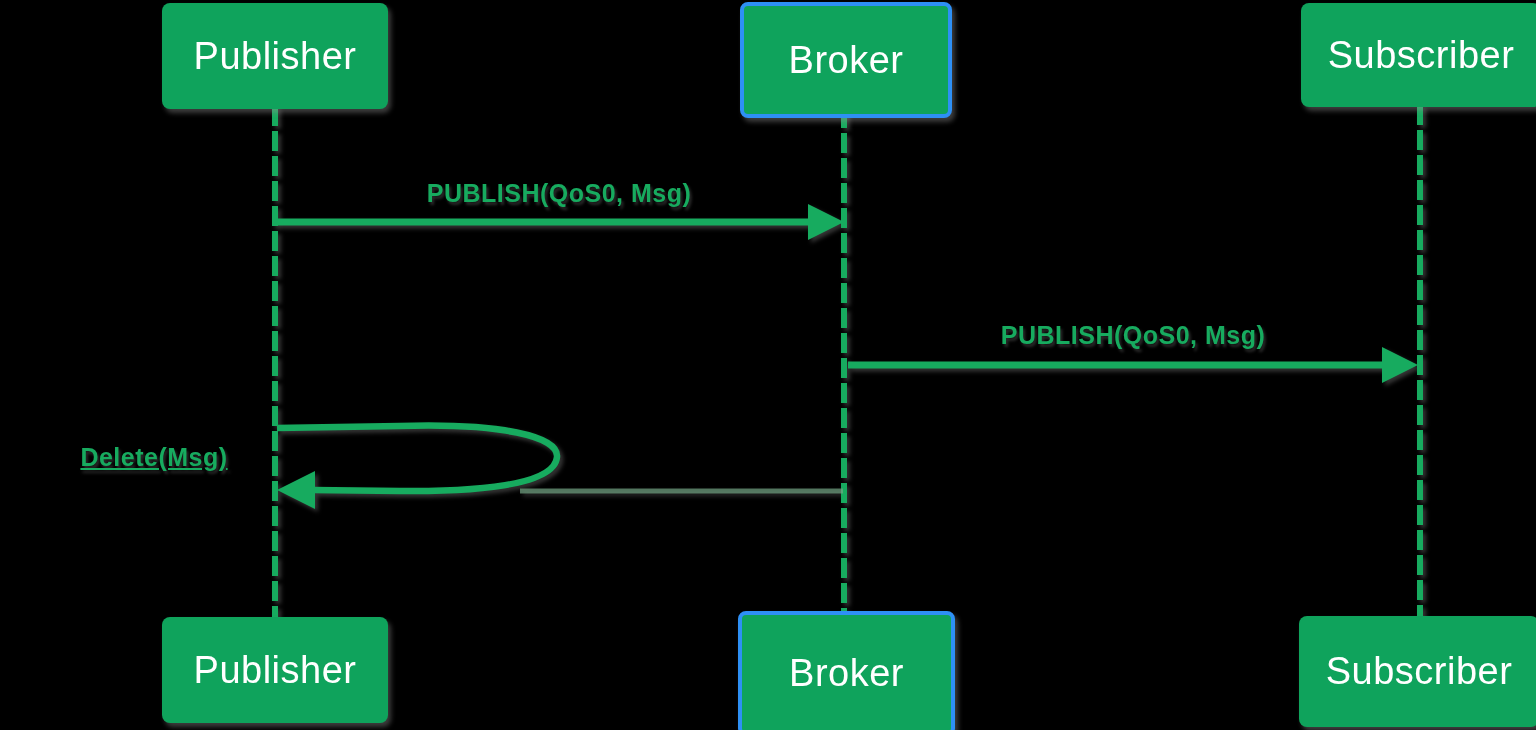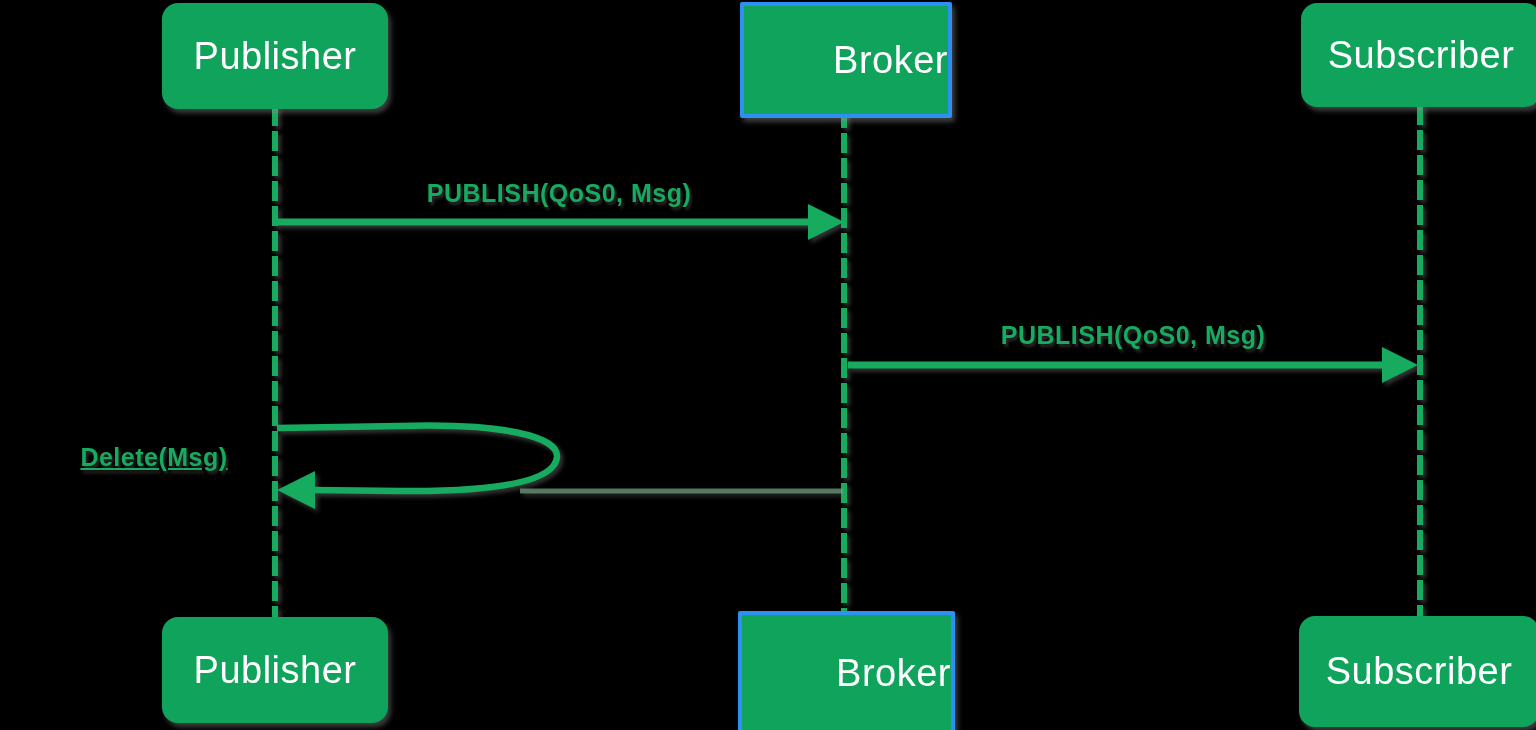--- a/index.html
+++ b/index.html
@@ -10,28 +10,27 @@
     overflow:hidden;
     font-family:"Liberation Sans", sans-serif;
   }
   
   .actor-box{
     position:absolute;
     background:var(--actor-fill,#0FA35C);
     color:var(--actor-text,#fff);
     display:flex;align-items:center;justify-content:center;
     font-size:38px;font-weight:500;letter-spacing:.5px;
-    border-radius:16px;
+    border-radius:8px;
     box-shadow:3px 4px 5px rgba(145,145,145,.42);
     z-index:3;
   }
   .actor-box.broker{
     border:4px solid var(--broker-border,#2E90F5);
-    border-radius:2px;
-    justify-content:flex-end;
+    border-radius:8px;
   }
   #actor-top-publisher   {left:162px; top:3px;   width:226px; height:106px;}
   #actor-top-broker      {left:740px; top:2px;   width:204px; height:108px;}
   #actor-top-subscriber  {left:1301px;top:3px;   width:240px; height:104px;}
   #actor-bot-publisher   {left:162px; top:617px; width:226px; height:106px;}
   #actor-bot-broker      {left:738px; top:611px; width:209px; height:117px;}
   #actor-bot-subscriber  {left:1299px;top:616px; width:240px; height:111px;}
   
   svg.lines{
     position:absolute;left:0;top:0;z-index:1;

